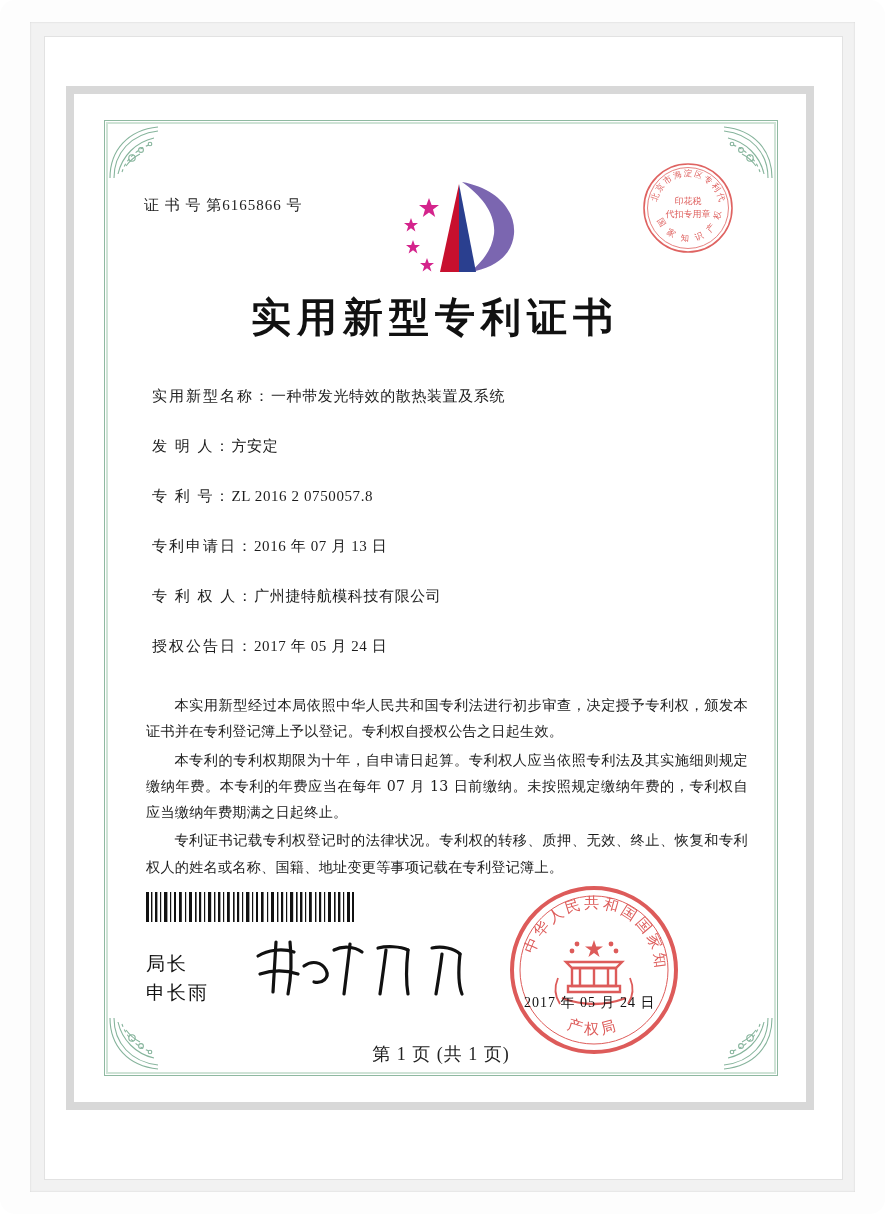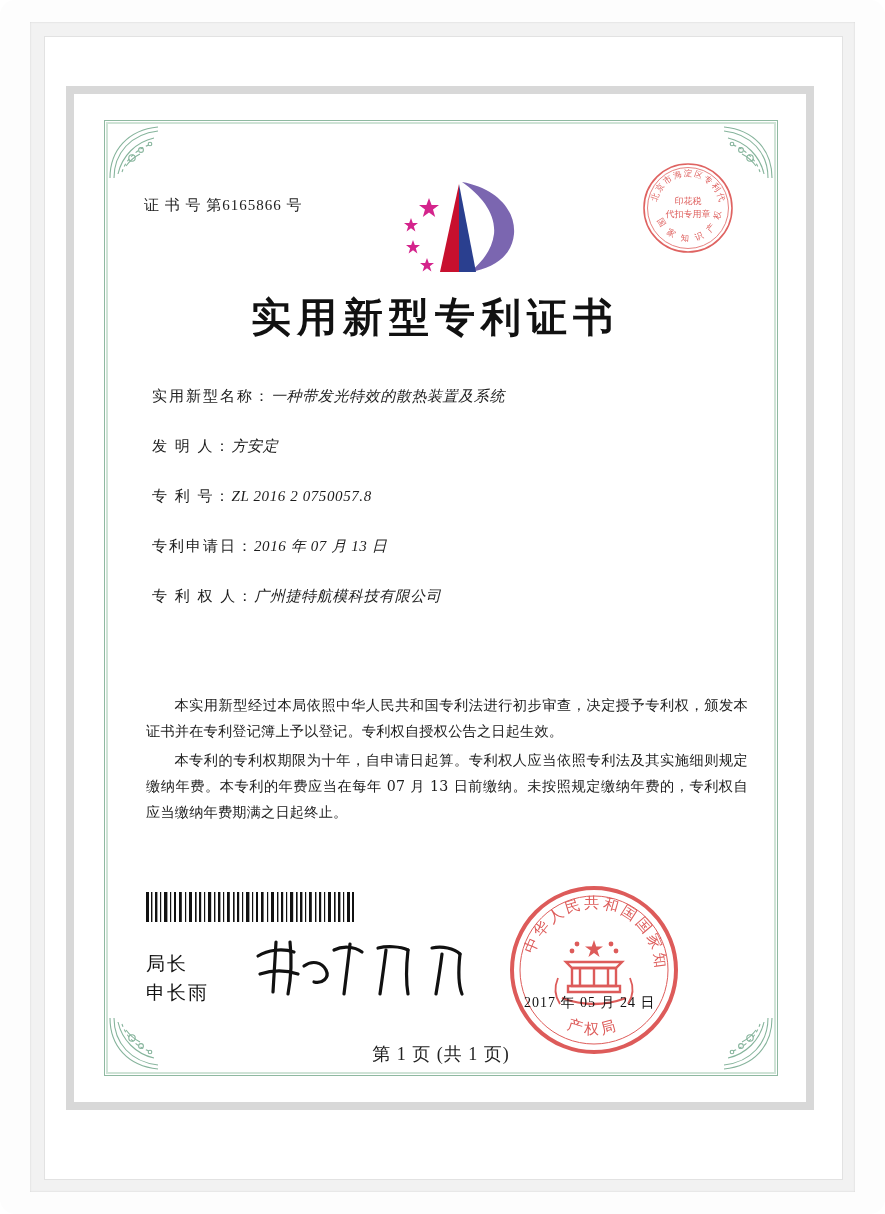--- a/index.html
+++ b/index.html
@@ -137,21 +137,21 @@
   }
   .field-row {
     font-size: 15px;
     line-height: 1.4;
     color: #1c1c1c;
     margin-bottom: 29px;
     white-space: nowrap;
     letter-spacing: .4px;
   }
   .field-row .lbl { letter-spacing: 2px; }
-  .field-row .val { letter-spacing: .6px; font-style: italic; }
+  .field-row .val { letter-spacing: .6px; }
 
   
   .paras {
     position: absolute;
     left: 60px;
     right: 48px;
     top: 588px;
     font-size: 14.2px;
     line-height: 1.85;
     color: #1c1c1c;
@@ -342,25 +342,29 @@
       </div>
       <div class="field-row">
         <span class="lbl">专    利    号：</span><span class="val">ZL 2016 2 0750057.8</span>
       </div>
       <div class="field-row">
         <span class="lbl">专利申请日：</span><span class="val">2016 年 07 月 13 日</span>
       </div>
       <div class="field-row">
         <span class="lbl">专  利  权  人：</span><span class="val">广州捷特航模科技有限公司</span>
       </div>
+      <div class="field-row">
+        <span class="lbl">授权公告日：</span><span class="val">2017 年 05 月 24 日</span>
+      </div>
     </div>
 
     <div class="paras">
       <p>本实用新型经过本局依照中华人民共和国专利法进行初步审查，决定授予专利权，颁发本证书并在专利登记簿上予以登记。专利权自授权公告之日起生效。</p>
       <p>本专利的专利权期限为十年，自申请日起算。专利权人应当依照专利法及其实施细则规定缴纳年费。本专利的年费应当在每年 07 月 13 日前缴纳。未按照规定缴纳年费的，专利权自应当缴纳年费期满之日起终止。</p>
+      <p>专利证书记载专利权登记时的法律状况。专利权的转移、质押、无效、终止、恢复和专利权人的姓名或名称、国籍、地址变更等事项记载在专利登记簿上。</p>
     </div>
 
     <div class="barcode">
       <svg width="210" height="30" viewBox="0 0 210 30">
         <g fill="#111">
           <rect x="0" y="0" width="3" height="30"></rect>
             <rect x="5" y="0" width="1.4" height="30"></rect>
           <rect x="9" y="0" width="2.4" height="30"></rect>
             <rect x="14" y="0" width="1.2" height="30"></rect>
           <rect x="18" y="0" width="3.4" height="30"></rect>

